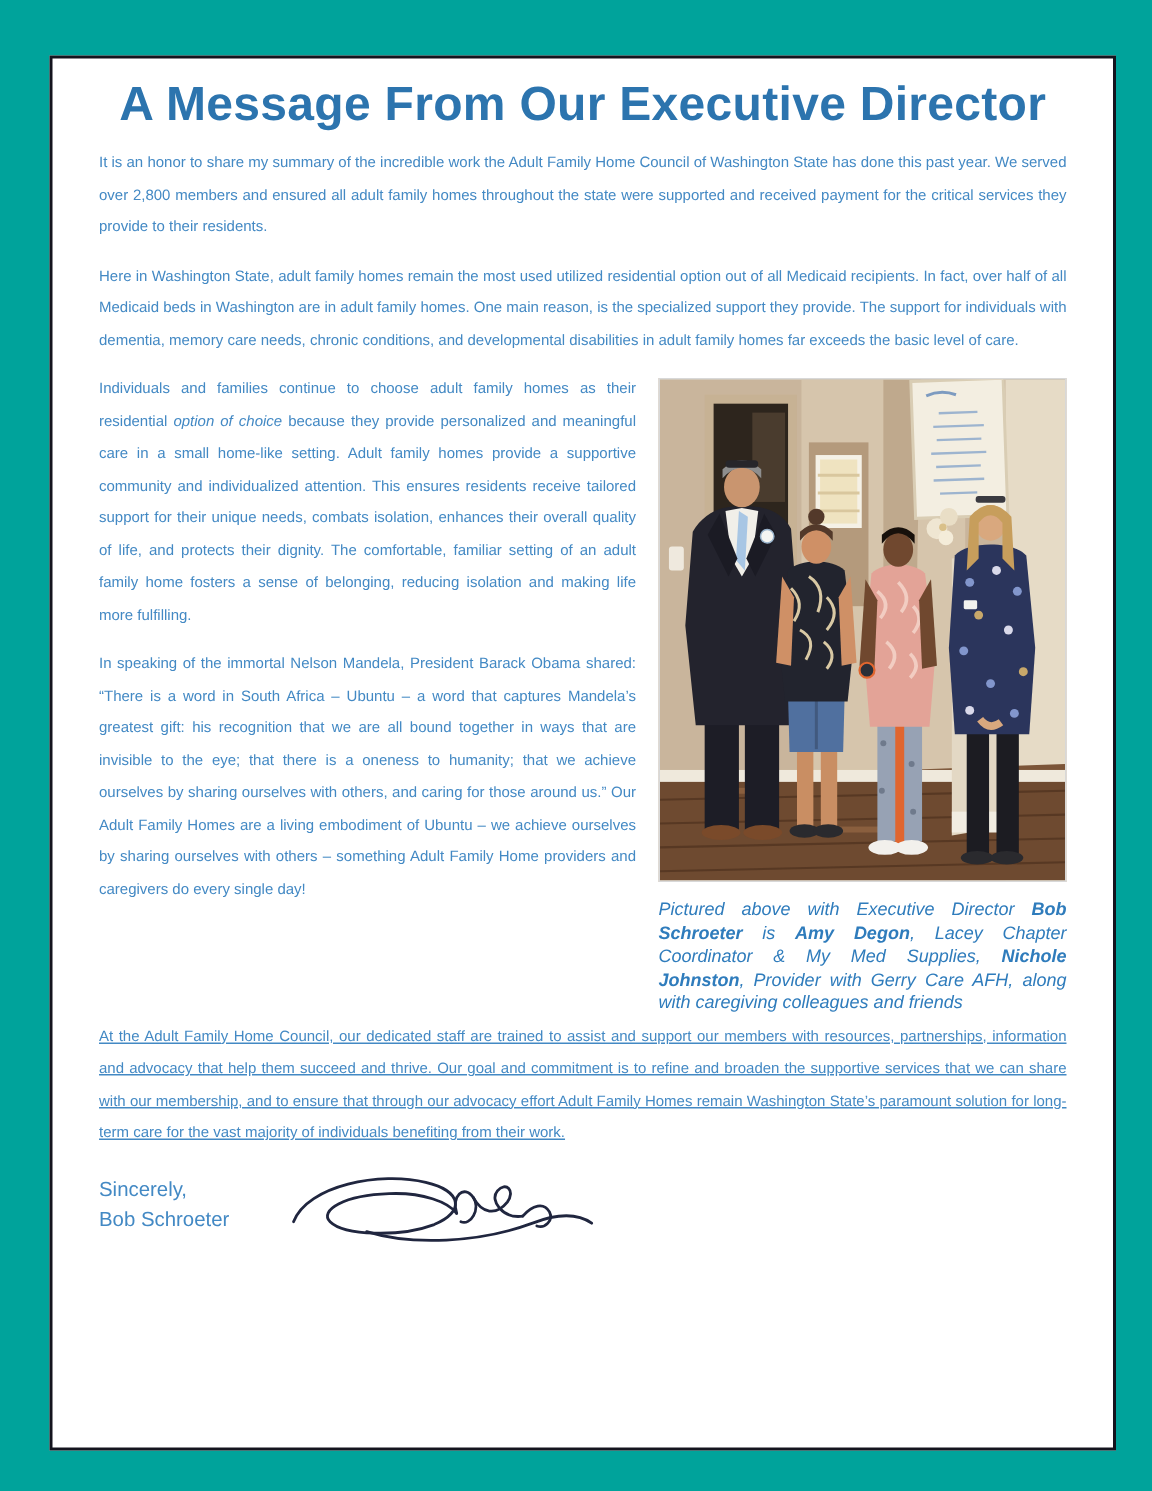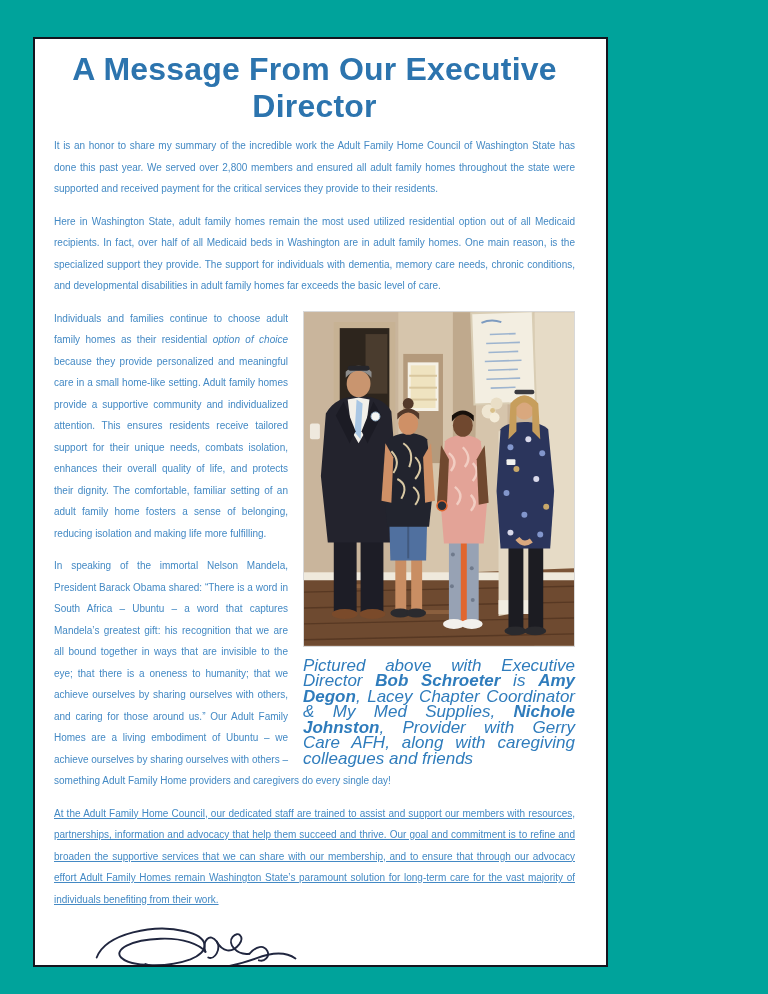--- a/index.html
+++ b/index.html
@@ -6,44 +6,44 @@
     --frame:#00A39B; --title:#2C74AE; --body:#4389C4; --caption:#2F7CBC; --ink:#20263F;
   }
   *{box-sizing:border-box;}
   html,body{margin:0;padding:0;}
   body{font-family:"Liberation Sans", sans-serif;}
   .canvas{
     position:relative; width:768px; height:994px;
     background:var(--frame,#00A39B); overflow:hidden;
   }
   .page{
-    position:absolute; left:33px; top:37px; width:575px; height:930px;
+    position:absolute; left:33px; top:37px; width:711px; height:930px;
     background:#ffffff; border:2px solid #14141E;
-    padding:8px 31px 0 19px; overflow:hidden;
+    padding:8px 31px 0 31px; overflow:hidden;
   }
   .page-title{
     margin:4px 0 10px 0; text-align:center;
     font-size:32px; font-weight:bold; letter-spacing:0.2px;
     color:var(--title,#2C74AE);
   }
   .body-copy p{
     margin:0 0 11px 0;
     font-size:10px; line-height:21.5px;
     color:var(--body,#4389C4);
     text-align:justify;
   }
   .photo-block{
     float:right; width:272px; margin:3px 0 4px 15px;
   }
   .photo-frame{
     width:272px; height:336px; border:1px solid #d8d8d8; background:#cdbaa3;
     display:block;
   }
   .photo-caption{
-    margin-top:11px; font-size:17px; line-height:15.5px;
+    margin-top:11px; font-size:12px; line-height:15.5px;
     font-style:italic; color:var(--caption,#2F7CBC); text-align:justify;
   }
   .after-photo{clear:both;text-decoration:underline;}
   .signoff{
     display:flex; align-items:flex-start; margin-top:16px;
   }
   .signoff-text{
     font-size:13.6px; line-height:20px; color:var(--body,#4389C4);
   }
   .signature-wrap{margin:-6px 0 0 28px;}
@@ -197,20 +197,24 @@
         </svg>
         <div class="photo-caption"><span>Pictured above with Executive Director </span><span style="font-weight: bold;">Bob Schroeter</span><span> is </span><span style="font-weight: bold;">Amy Degon</span><span>, Lacey Chapter Coordinator &amp; My Med Supplies, </span><span style="font-weight: bold;">Nichole Johnston</span><span>, Provider with Gerry Care AFH, along with caregiving colleagues and friends</span></div>
       </div>
 
       <p><span>Individuals and families continue to choose adult family homes as their residential </span><span style="font-style: italic;">option of choice</span><span> because they provide personalized and meaningful care in a small home-like setting. Adult family homes provide a supportive community and individualized attention. This ensures residents receive tailored support for their unique needs, combats isolation, enhances their overall quality of life, and protects their dignity. The comfortable, familiar setting of an adult family home fosters a sense of belonging, reducing isolation and making life more fulfilling.</span></p>
       <p><span>In speaking of the immortal Nelson Mandela, President Barack Obama shared: “There is a word in South Africa – Ubuntu – a word that captures Mandela’s greatest gift: his recognition that we are all bound together in ways that are invisible to the eye; that there is a oneness to humanity; that we achieve ourselves by sharing ourselves with others, and caring for those around us.” Our Adult Family Homes are a living embodiment of Ubuntu – we achieve ourselves by sharing ourselves with others – something Adult Family Home providers and caregivers do every single day!</span></p>
       <p class="after-photo"><span>At the Adult Family Home Council, our dedicated staff are trained to assist and support our members with resources, partnerships, information and advocacy that help them succeed and thrive. Our goal and commitment is to refine and broaden the supportive services that we can share with our membership, and to ensure that through our advocacy effort Adult Family Homes remain Washington State’s paramount solution for long-term care for the vast majority of individuals benefiting from their work.</span></p>
     </div>
 
     <div class="signoff">
+      <div class="signoff-text">
+        <div>Sincerely,</div>
+        <div>Bob Schroeter</div>
+      </div>
       <div class="signature-wrap">
         <svg width="230" height="60" viewBox="0 0 230 64" aria-hidden="true">
           <g fill="none" stroke="#20263F" stroke-width="2" stroke-linecap="round">
             <path d="M8,40 C18,14 70,4 102,12 C128,18 130,33 108,42 C84,51 44,50 34,40 C26,32 44,21 76,20 C100,19 118,26 124,34"></path>
             <path d="M124,34 C120,22 129,13 136,23 C141,31 134,43 127,40"></path>
             <path d="M136,23 C142,34 152,36 160,26 C166,18 159,11 153,18 C147,25 157,38 171,36"></path>
             <path d="M60,47 C92,57 140,55 178,41 C196,34 210,34 220,41"></path>
             <path d="M171,36 C178,28 186,26 190,33 C193,39 187,45 181,43"></path>
           </g>
         </svg>

